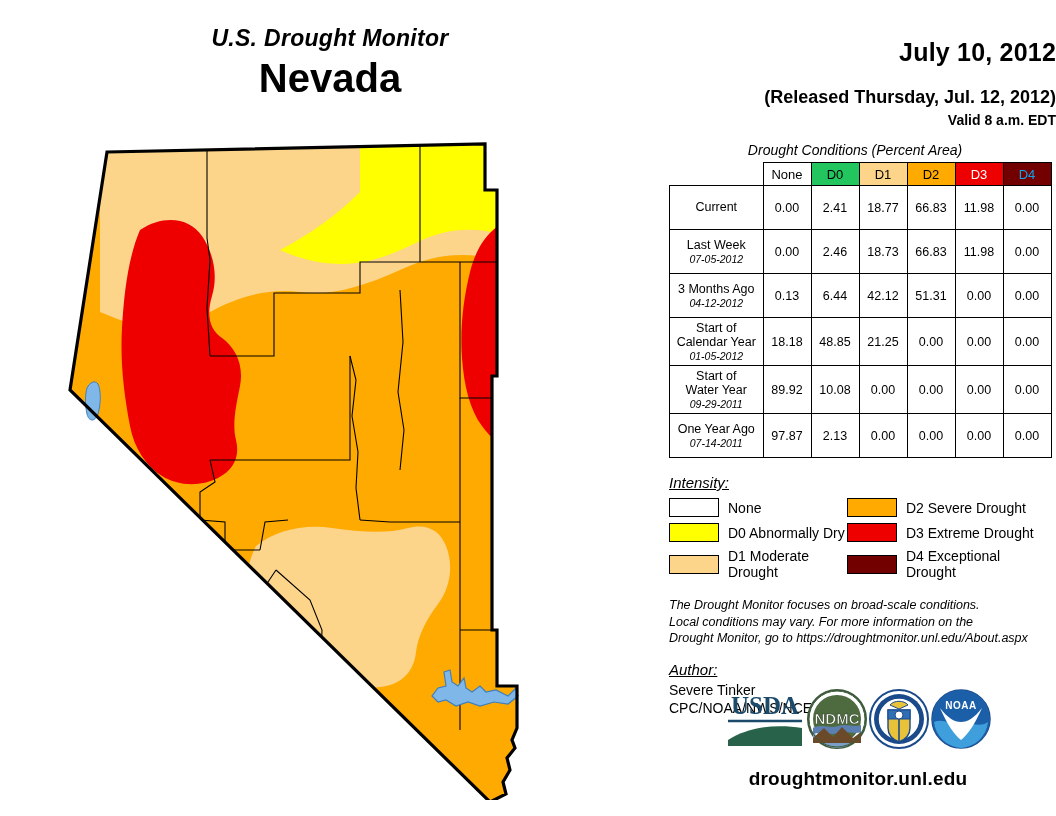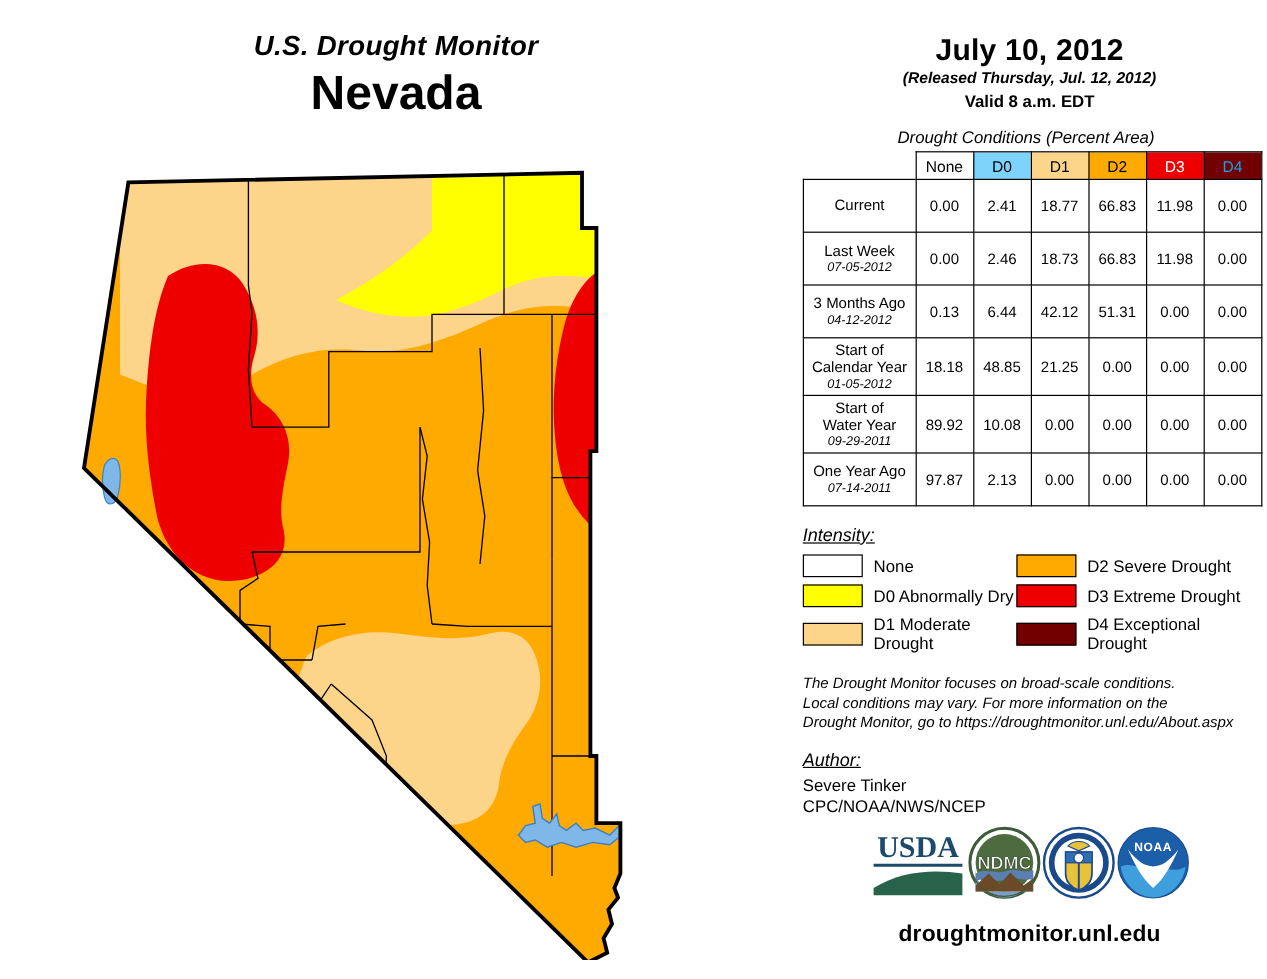--- a/index.html
+++ b/index.html
@@ -37,28 +37,28 @@
     width: 560px; height: 670px;
   }
   #map-svg { display: block; width: 560px; height: 670px; }
 
   
   #right-panel {
     position: absolute; left: 660px; top: 0;
     width: 396px; height: 816px;
   }
   #date-block {
-    text-align: center; padding-top: 28px;
+    text-align: right; padding-top: 38px;
   }
   #date-main {
     font-size: 25px; font-weight: bold; letter-spacing: 0.2px;
   }
   #date-released {
-    font-size: 13px; font-weight: bold; font-style: italic;
-    margin-top: 0;
+    font-size: 18px; font-weight: bold; 
+    margin-top: 20px;
   }
   #date-valid {
     font-size: 14px; font-weight: bold; margin-top: 4px;
   }
 
   #table-caption {
     text-align: center; font-style: italic; font-size: 14px;
     margin-top: 14px; padding-right: 6px;
   }
 
@@ -79,21 +79,21 @@
   }
   #drought-table .corner-blank {
     border: none; background: transparent;
     width: 93px;
   }
   #drought-table thead td {
     height: 22px; font-size: 13px; font-weight: normal;
     width: 47px;
   }
   #drought-table .hdr-none { background:#ffffff; color:#000; }
-  #drought-table .hdr-d0   { background:#7dd3fc; color:#000; }
+  #drought-table .hdr-d0   { background:#22c55e; color:#000; }
   #drought-table .hdr-d1   { background:#fcd48a; color:#000; }
   #drought-table .hdr-d2   { background:#ffaa00; color:#000; }
   #drought-table .hdr-d3   { background:#ee0000; color:#fff; }
   #drought-table .hdr-d4   { background:#730000; color:#0ea5e9; }
 
   #drought-table tbody tr { height: 44px; }
   #drought-table tbody tr.tall { height: 48px; }
   .row-label {
     font-weight: bold; font-size: 12.5px; line-height: 1.15;
     padding: 2px 4px;

